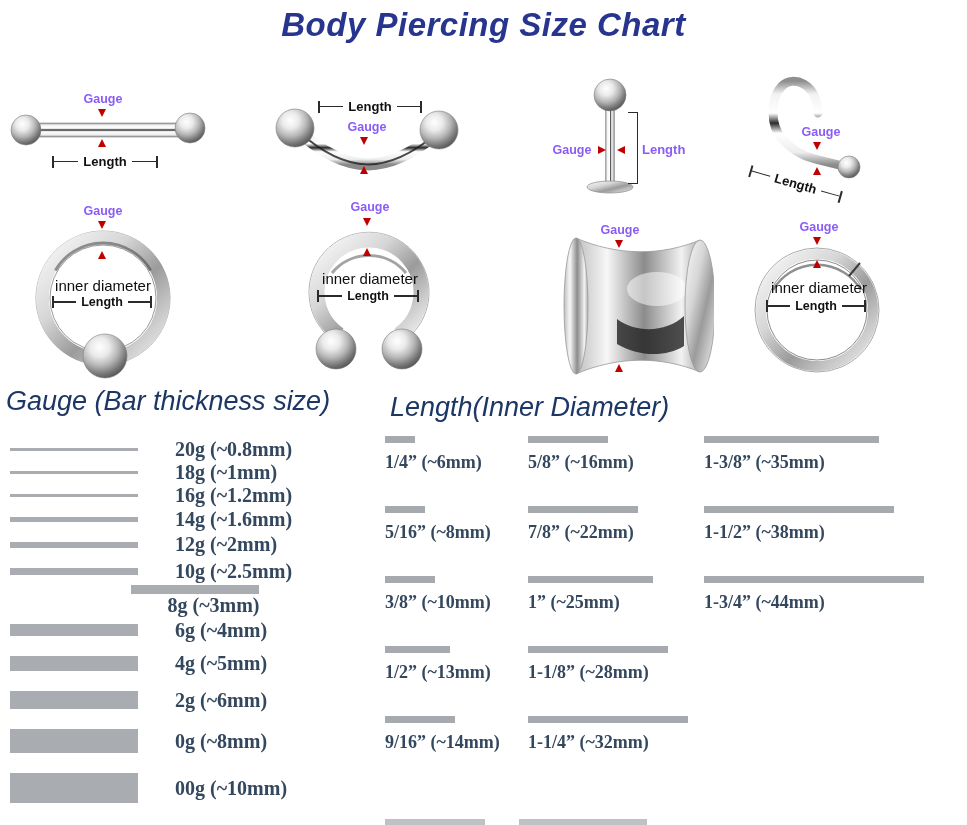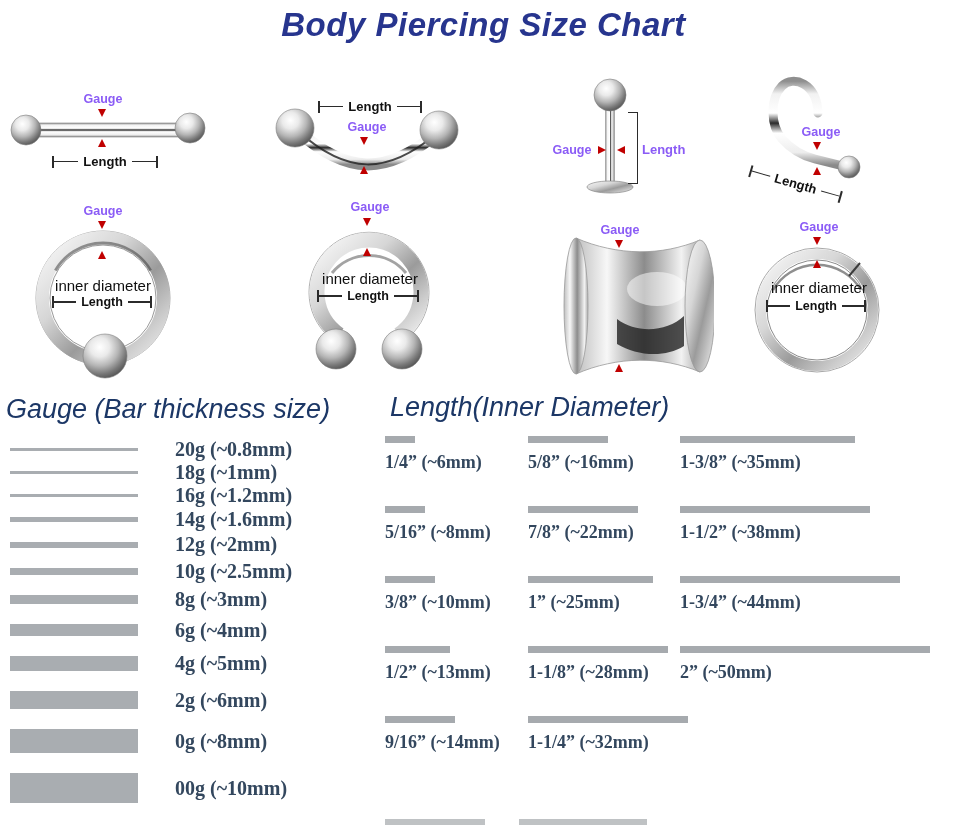--- a/index.html
+++ b/index.html
@@ -228,21 +228,21 @@
     <div class="idlabel" style="left:761px;top:279px;width:116px">inner diameter</div>
     <div class="bracket" style="left:766px;top:299px;width:100px">
       <div class="btick"></div>
       <div class="bline"></div>
       <div class="btext btext-sm">Length</div>
       <div class="bline"></div>
       <div class="btick"></div>
     </div>
   </div>
 
-  <div class="section-heading" style="left:6px;top:394px">Gauge (Bar thickness size)</div>
+  <div class="section-heading" style="left:6px;top:386px">Gauge (Bar thickness size)</div>
   <div id="gauge-rows">
       <div class="gauge-row" style="height: 22.5px;">
         <div class="gauge-bar" style="height: 2.5px;"></div>
         <div class="gauge-label">20g (~0.8mm)</div>
       </div>
       <div class="gauge-row" style="height: 23px;">
         <div class="gauge-bar" style="height: 3px;"></div>
         <div class="gauge-label">18g (~1mm)</div>
       </div>
       <div class="gauge-row" style="height: 23.6px;">
@@ -254,21 +254,21 @@
         <div class="gauge-label">14g (~1.6mm)</div>
       </div>
       <div class="gauge-row" style="height: 26px;">
         <div class="gauge-bar" style="height: 6px;"></div>
         <div class="gauge-label">12g (~2mm)</div>
       </div>
       <div class="gauge-row" style="height: 27.5px;">
         <div class="gauge-bar" style="height: 7.5px;"></div>
         <div class="gauge-label">10g (~2.5mm)</div>
       </div>
-      <div class="gauge-row" style="height: 29px;">
+      <div class="gauge-row" style="height: 29px; flex-direction: column;">
         <div class="gauge-bar" style="height: 9px;"></div>
         <div class="gauge-label">8g (~3mm)</div>
       </div>
       <div class="gauge-row" style="height: 32px;">
         <div class="gauge-bar" style="height: 12px;"></div>
         <div class="gauge-label">6g (~4mm)</div>
       </div>
       <div class="gauge-row" style="height: 35px;">
         <div class="gauge-bar" style="height: 15px;"></div>
         <div class="gauge-label">4g (~5mm)</div>
@@ -325,35 +325,31 @@
       </div>
       <div class="len-row">
         <div class="len-bar" style="width: 140px;"></div>
         <div class="len-label">1-1/8” (~28mm)</div>
       </div>
       <div class="len-row">
         <div class="len-bar" style="width: 160px;"></div>
         <div class="len-label">1-1/4” (~32mm)</div>
       </div>
     </div>
-  <div class="len-col" style="left:680px;width:255px">
+  <div class="len-col" style="left:704px;width:255px">
       <div class="len-row">
         <div class="len-bar" style="width: 175px;"></div>
         <div class="len-label">1-3/8” (~35mm)</div>
       </div>
       <div class="len-row">
         <div class="len-bar" style="width: 190px;"></div>
         <div class="len-label">1-1/2” (~38mm)</div>
       </div>
       <div class="len-row">
         <div class="len-bar" style="width: 220px;"></div>
         <div class="len-label">1-3/4” (~44mm)</div>
       </div>
-      <div class="len-row">
-        <div class="len-bar" style="width: 250px;"></div>
-        <div class="len-label">2” (~50mm)</div>
-      </div>
     </div>
 
   <div class="cropped-bar" style="left:385px;width:100px"></div>
   <div class="cropped-bar" style="left:519px;width:128px"></div>
 
 </div>
 
 </body></html>

